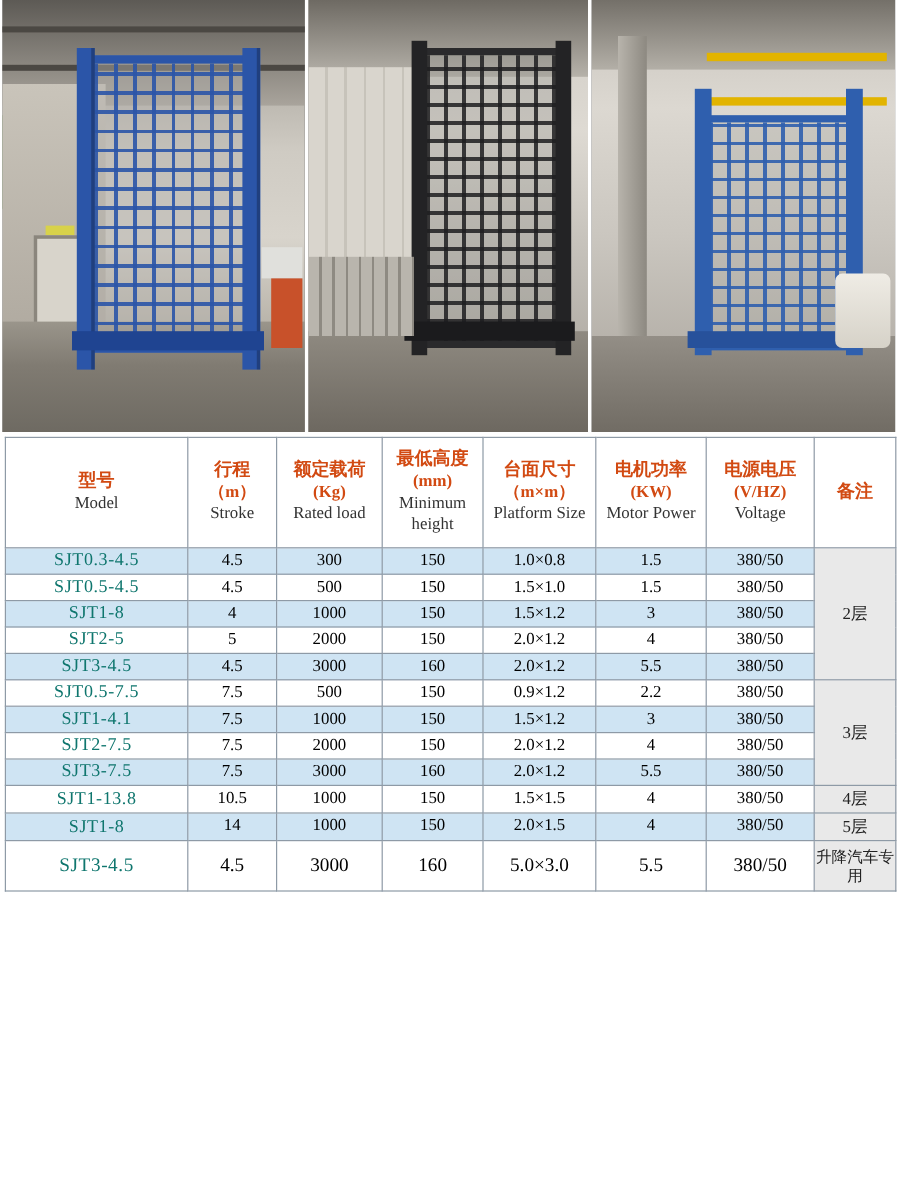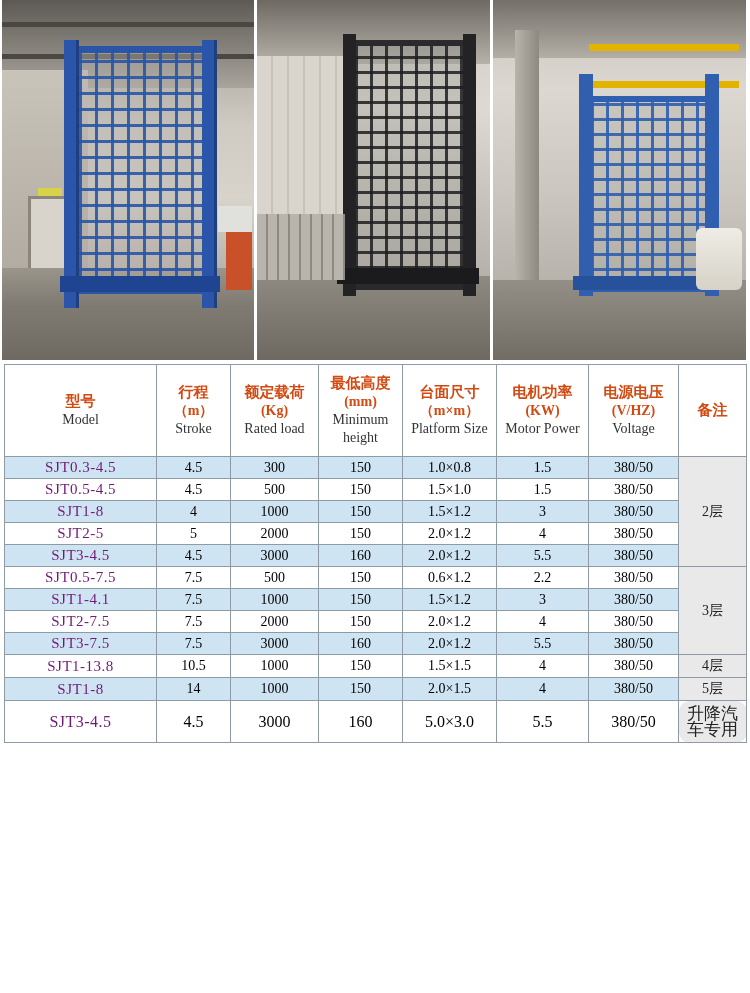--- a/index.html
+++ b/index.html
@@ -212,32 +212,32 @@
     line-height: 18px;
   }
   table.spec thead th .unit {
     display: block;
     color: #d24a12;
     font-weight: bold;
     font-size: 14px;
     line-height: 18px;
   }
   td.model {
-    color: #701a75;
+    color: #0f766e;
     font-size: 15px;
     letter-spacing: .5px;
   }
   tr.r-odd td { background: #cfe4f3; }
   tr.r-even td { background: #ffffff; }
   td.note {
     background: #e9e9e9 !important;
     color: #222;
     font-size: 14px;
   }
-  td.note.small { font-size: 17px; line-height: 16px; border-radius: 11px; }
+  td.note.small { font-size: 13px; line-height: 16px; }
   tr.lastrow td { height: 42px; font-size: 16px; }
   col.c-model { width: 152px; }
   col.c-stroke { width: 74px; }
   col.c-load { width: 88px; }
   col.c-minh { width: 84px; }
   col.c-size { width: 94px; }
   col.c-power { width: 92px; }
   col.c-volt { width: 90px; }
   col.c-note { width: 68px; }
 </style>
@@ -397,21 +397,21 @@
           <td>2.0×1.2</td>
           <td>5.5</td>
           <td>380/50</td>
         </tr>
 
         <tr class="r-even">
           <td class="model">SJT0.5-7.5</td>
           <td>7.5</td>
           <td>500</td>
           <td>150</td>
-          <td>0.6×1.2</td>
+          <td>0.9×1.2</td>
           <td>2.2</td>
           <td>380/50</td>
           <td class="note" rowspan="4">3层</td>
         </tr>
 
         <tr class="r-odd">
           <td class="model">SJT1-4.1</td>
           <td>7.5</td>
           <td>1000</td>
           <td>150</td>

